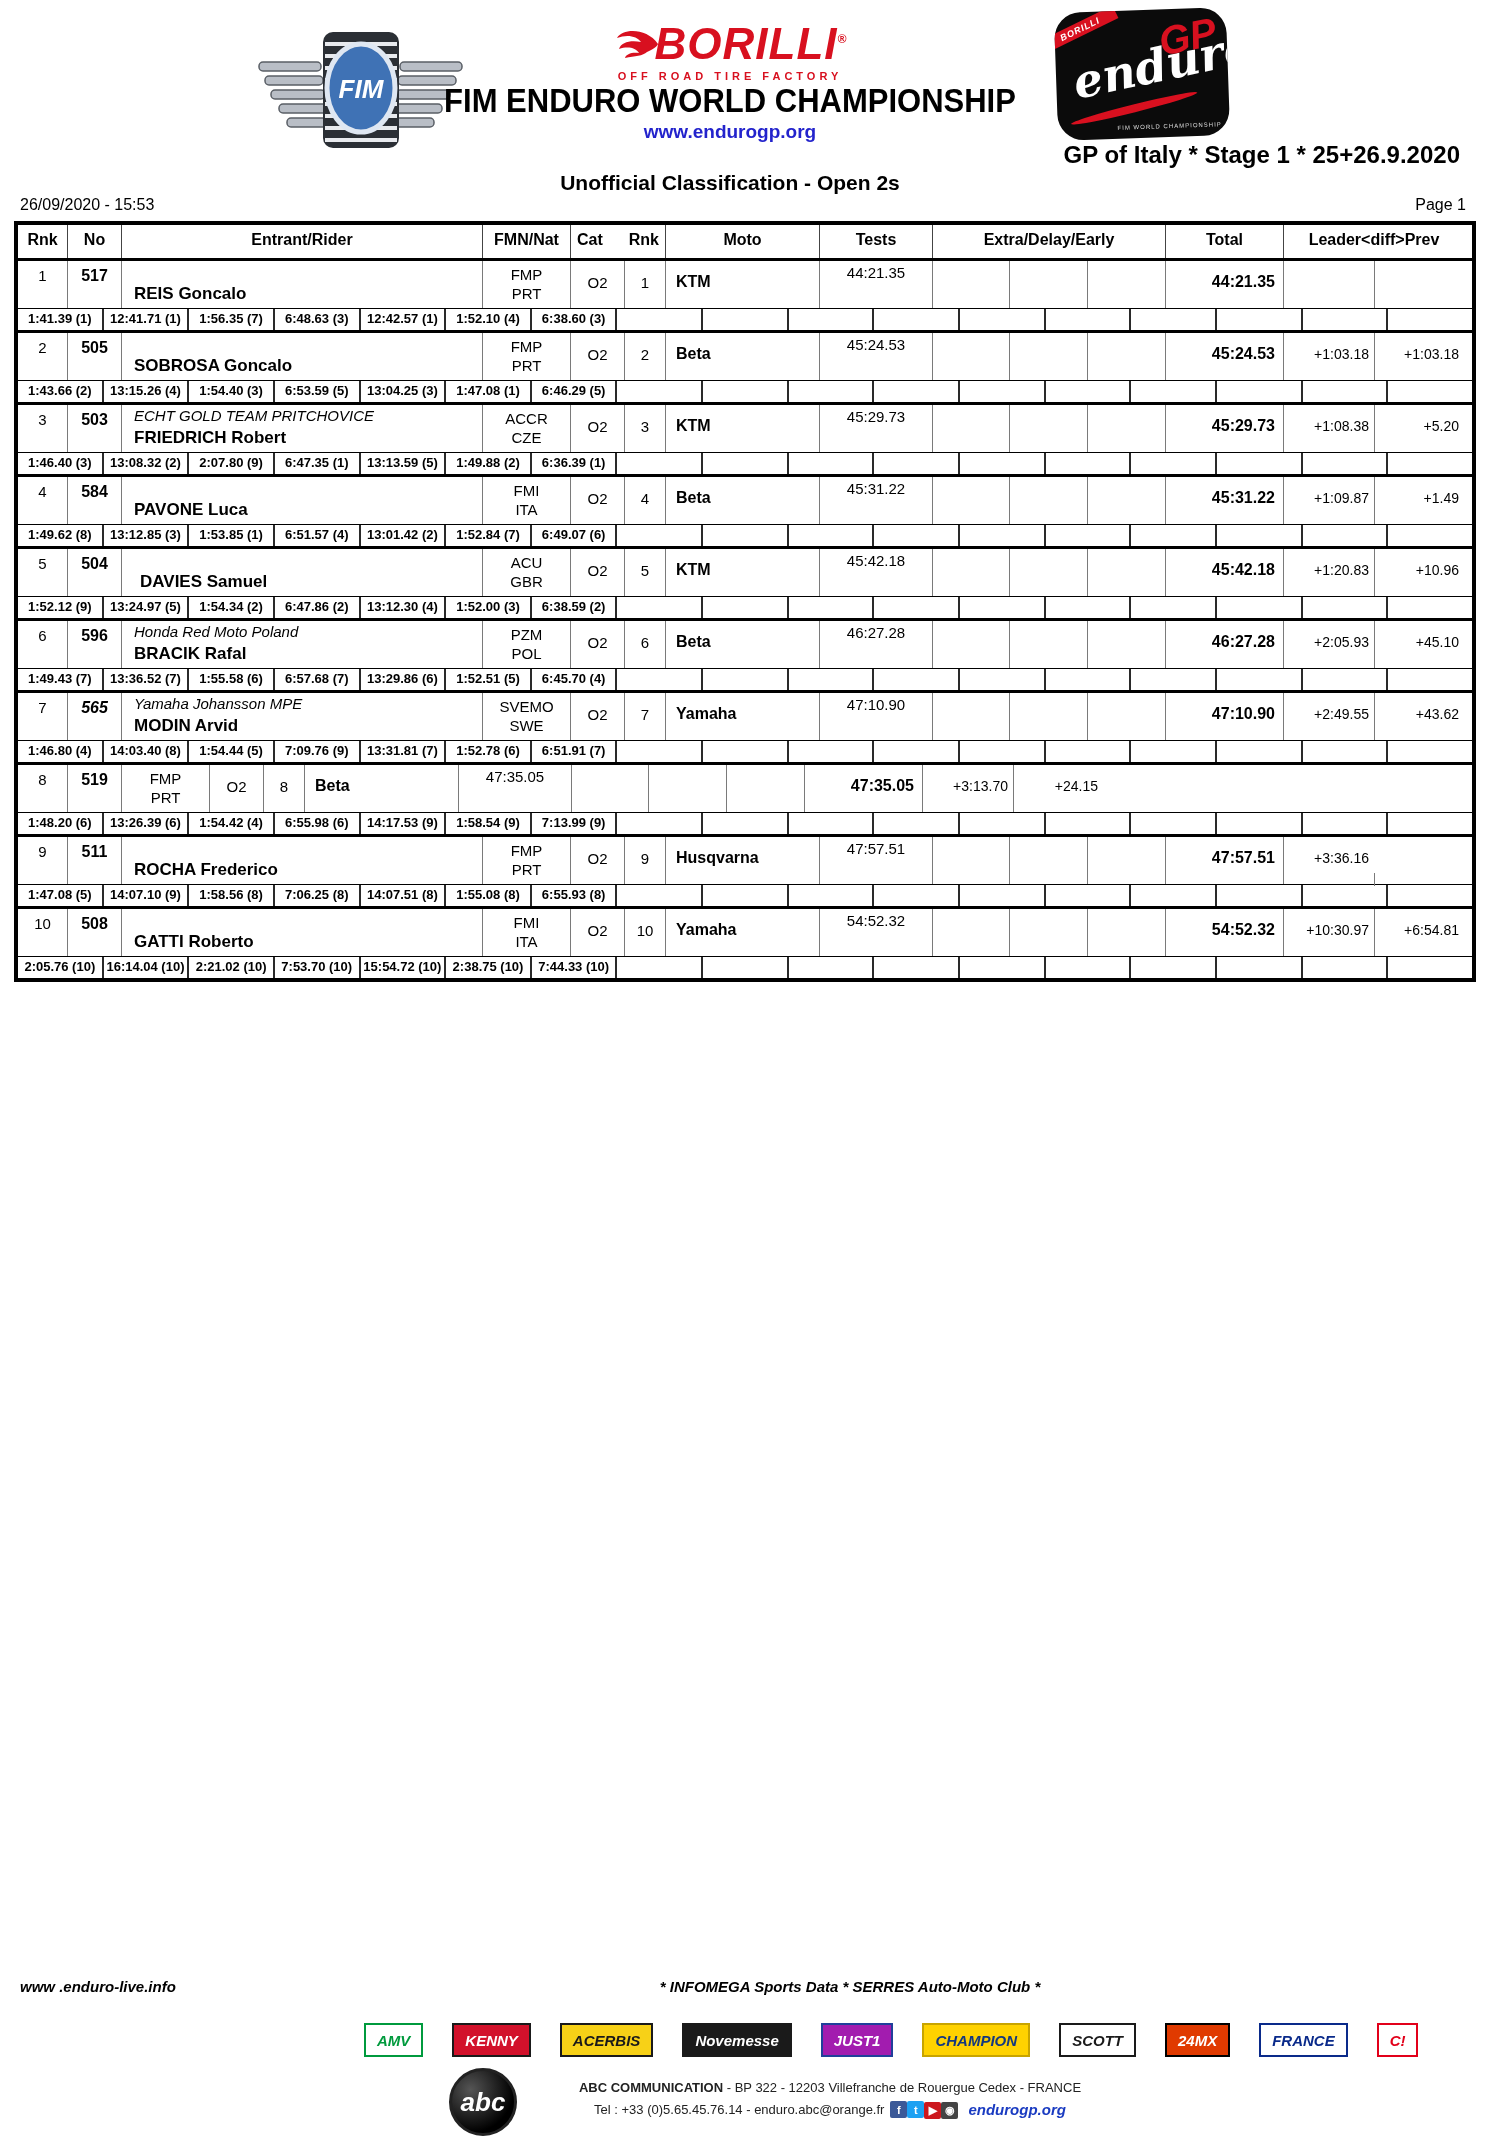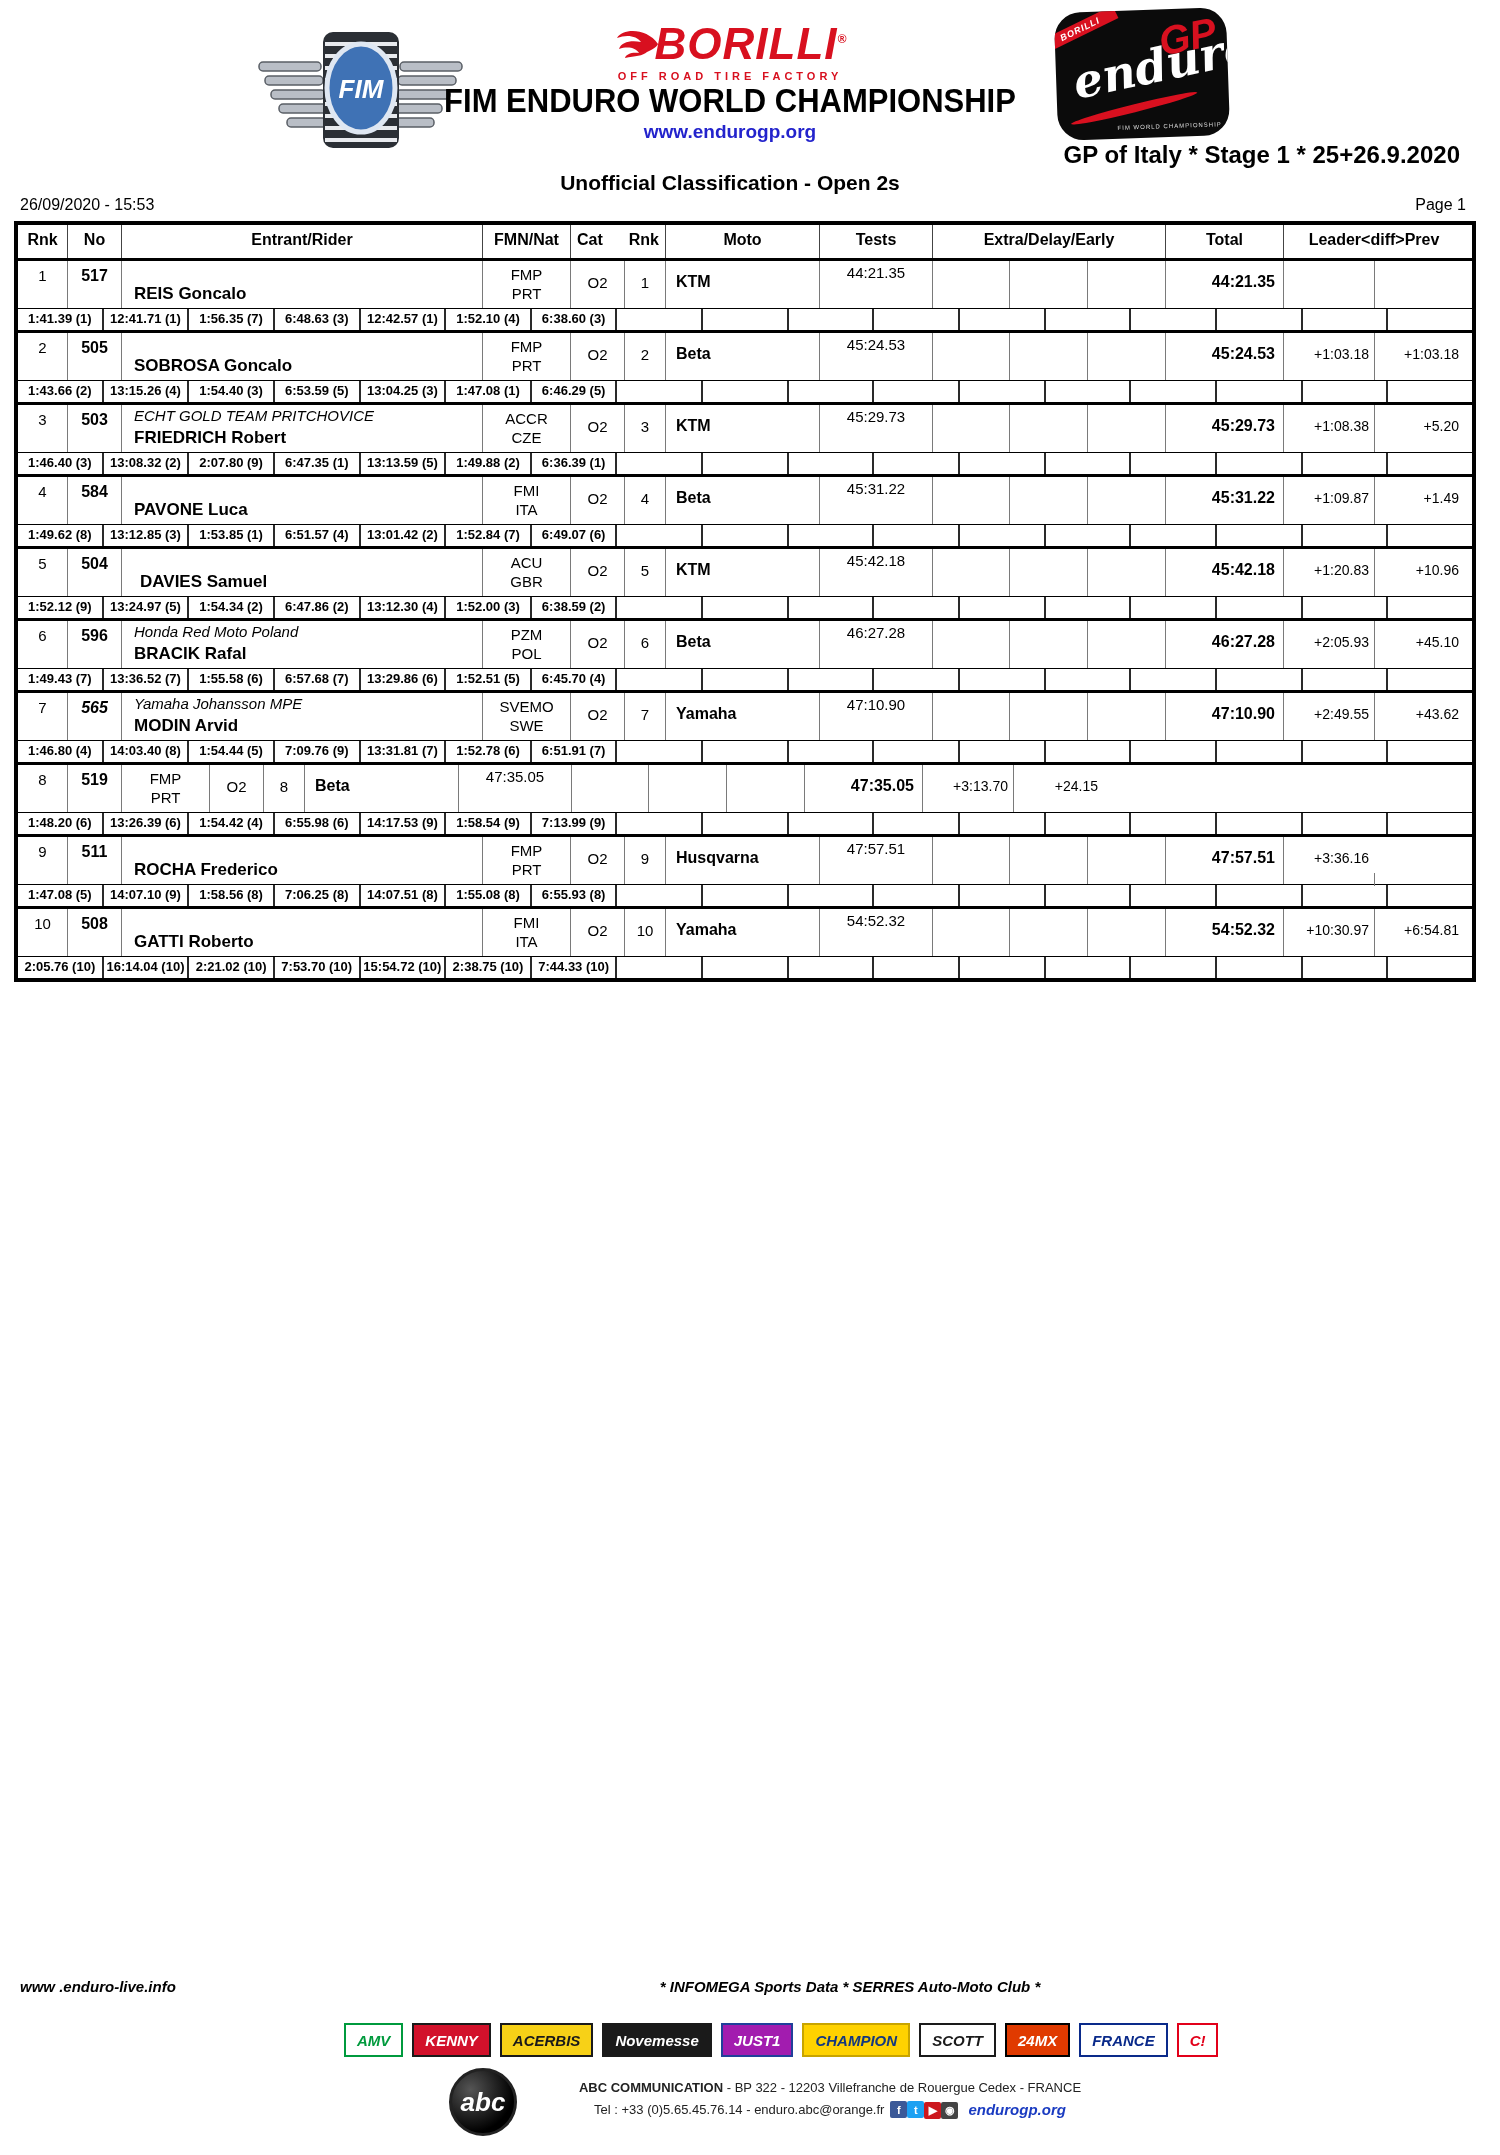--- a/index.html
+++ b/index.html
@@ -69,21 +69,21 @@
   .split:first-child{border-left:none;}
 
   
   #footer-left{position:absolute;left:20px;top:1978px;font-size:15px;
                font-weight:bold;font-style:italic;}
   #footer-center{position:absolute;left:150px;top:1978px;width:1400px;text-align:center;
                  font-size:15px;font-weight:bold;font-style:italic;}
   #sponsors{position:absolute;left:344px;top:2016px;height:48px;display:flex;
             gap:9px;align-items:center;}
   .sponsor{height:34px;padding:0 11px;display:flex;align-items:center;justify-content:center;
-           font-weight:bold;font-size:15px;font-style:italic;border:2px solid;box-sizing:border-box;}
+           font-weight:bold;font-size:15px;font-style:italic;border:2px solid;box-sizing:border-box;margin-left:20px;}
   #abc-ball{position:absolute;left:449px;top:2068px;width:68px;height:68px;border-radius:50%;
             background:radial-gradient(circle at 30% 30%, #555 0%, #000 70%);
             display:flex;align-items:center;justify-content:center;
             color:#fff;font-weight:bold;font-style:italic;font-size:26px;
             border:3px solid #222;box-sizing:border-box;}
   #abc-text{position:absolute;left:520px;top:2080px;width:620px;text-align:center;color:#222;}
   #abc-line1{font-size:13px;}
   #abc-line1 b{font-size:13px;}
   #abc-line2{font-size:13px;margin-top:6px;display:flex;align-items:center;
              justify-content:center;gap:6px;}

